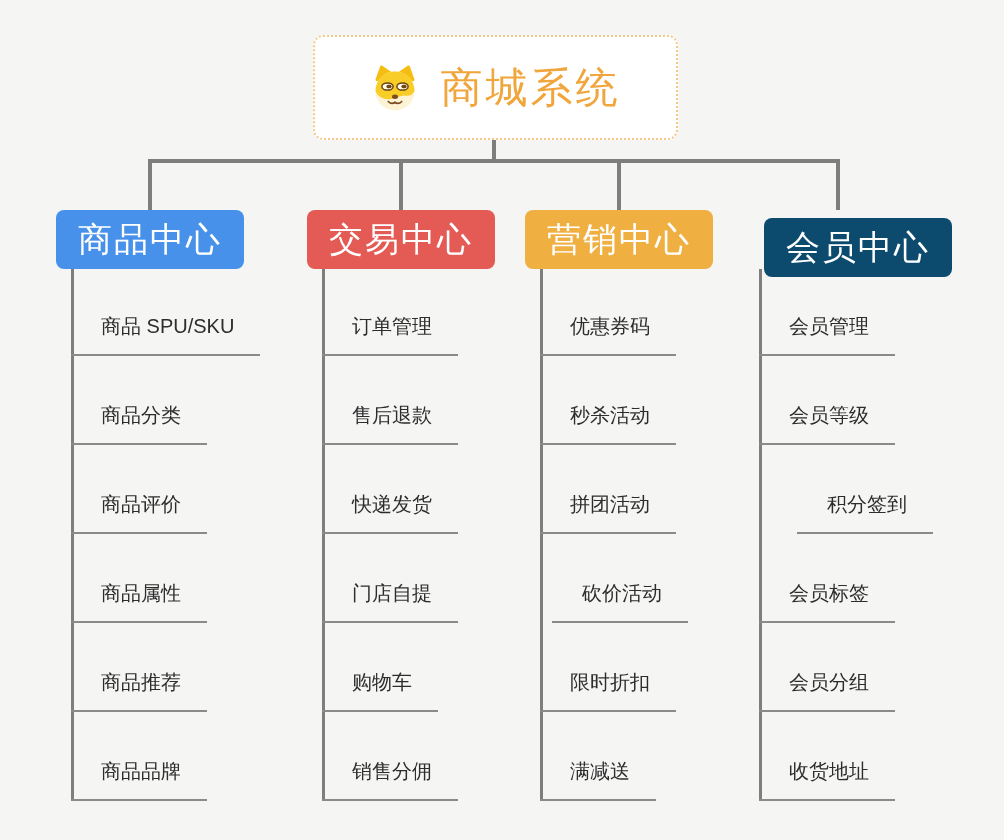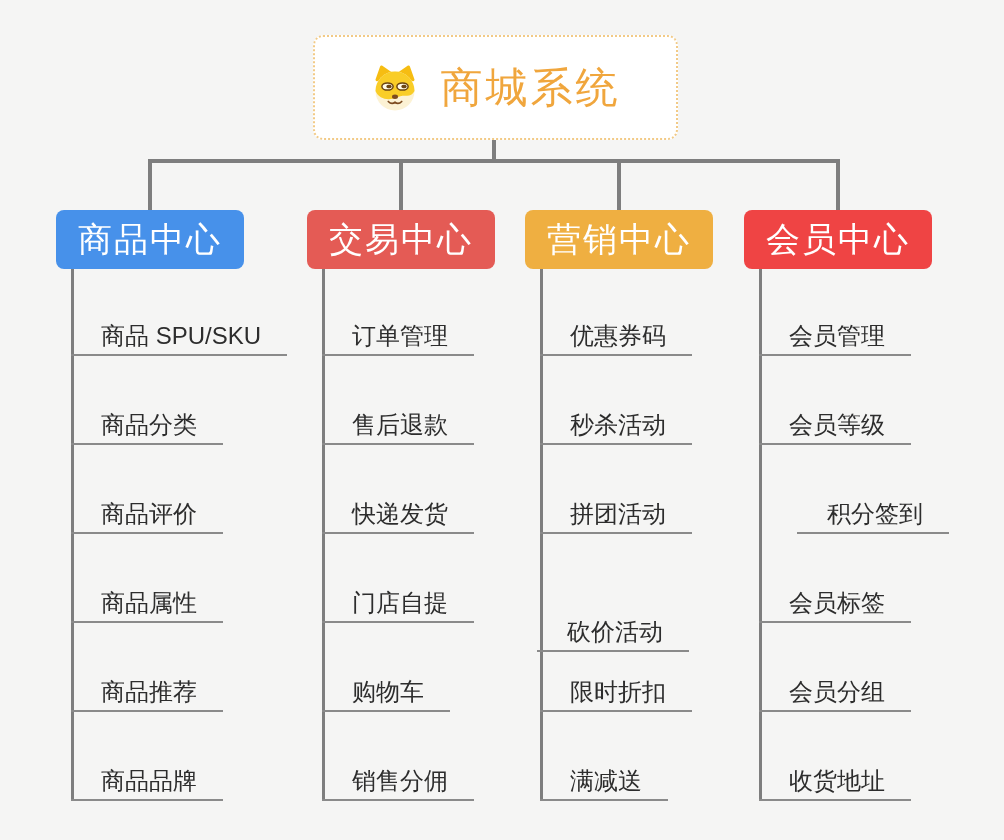--- a/index.html
+++ b/index.html
@@ -63,25 +63,25 @@
     color: #ffffff;
     font-size: 34px;
     letter-spacing: 2px;
     white-space: nowrap;
   }
   
   .subtopic-item {
     position: absolute;
     box-sizing: border-box;
     height: 46px;
-    padding: 0 26px 2px 30px;
+    padding: 0 26px 14px 30px;
     border-bottom: 2px solid #8a8a8a;
     display: flex;
     align-items: flex-end;
-    font-size: 24px;
+    font-size: 20px;
     color: #2d2d2d;
     white-space: nowrap;
   }
 </style>
 </head>
 <body>
 
 <div class="canvas">
 
   <div class="root-node">
@@ -162,30 +162,30 @@
       </div>
       <div class="subtopic-item" style="left: 540px; top: 310px; border-bottom-color: rgb(138, 138, 138); color: rgb(45, 45, 45);">
         <span>优惠券码</span>
       </div>
       <div class="subtopic-item" style="left: 540px; top: 399px; border-bottom-color: rgb(138, 138, 138); color: rgb(45, 45, 45);">
         <span>秒杀活动</span>
       </div>
       <div class="subtopic-item" style="left: 540px; top: 488px; border-bottom-color: rgb(138, 138, 138); color: rgb(45, 45, 45);">
         <span>拼团活动</span>
       </div>
-      <div class="subtopic-item" style="left: 537px; top: 577px; border-bottom-color: rgb(138, 138, 138); color: rgb(45, 45, 45); margin-top: 29px;">
+      <div class="subtopic-item" style="left: 552px; top: 577px; border-bottom-color: rgb(138, 138, 138); color: rgb(45, 45, 45);">
         <span>砍价活动</span>
       </div>
       <div class="subtopic-item" style="left: 540px; top: 666px; border-bottom-color: rgb(138, 138, 138); color: rgb(45, 45, 45);">
         <span>限时折扣</span>
       </div>
       <div class="subtopic-item" style="left: 540px; top: 755px; border-bottom-color: rgb(138, 138, 138); color: rgb(45, 45, 45);">
         <span>满减送</span>
       </div>
-      <div class="branch-node" style="left: 744px; background: #ef4444;">
+      <div class="branch-node" style="left: 764px; background: #0c4a6e; margin-top: 8px;">
         <span>会员中心</span>
       </div>
       <div class="subtopic-item" style="left: 759px; top: 310px; border-bottom-color: rgb(138, 138, 138); color: rgb(45, 45, 45);">
         <span>会员管理</span>
       </div>
       <div class="subtopic-item" style="left: 759px; top: 399px; border-bottom-color: rgb(138, 138, 138); color: rgb(45, 45, 45);">
         <span>会员等级</span>
       </div>
       <div class="subtopic-item" style="left: 797px; top: 488px; border-bottom-color: rgb(138, 138, 138); color: rgb(45, 45, 45);">
         <span>积分签到</span>

